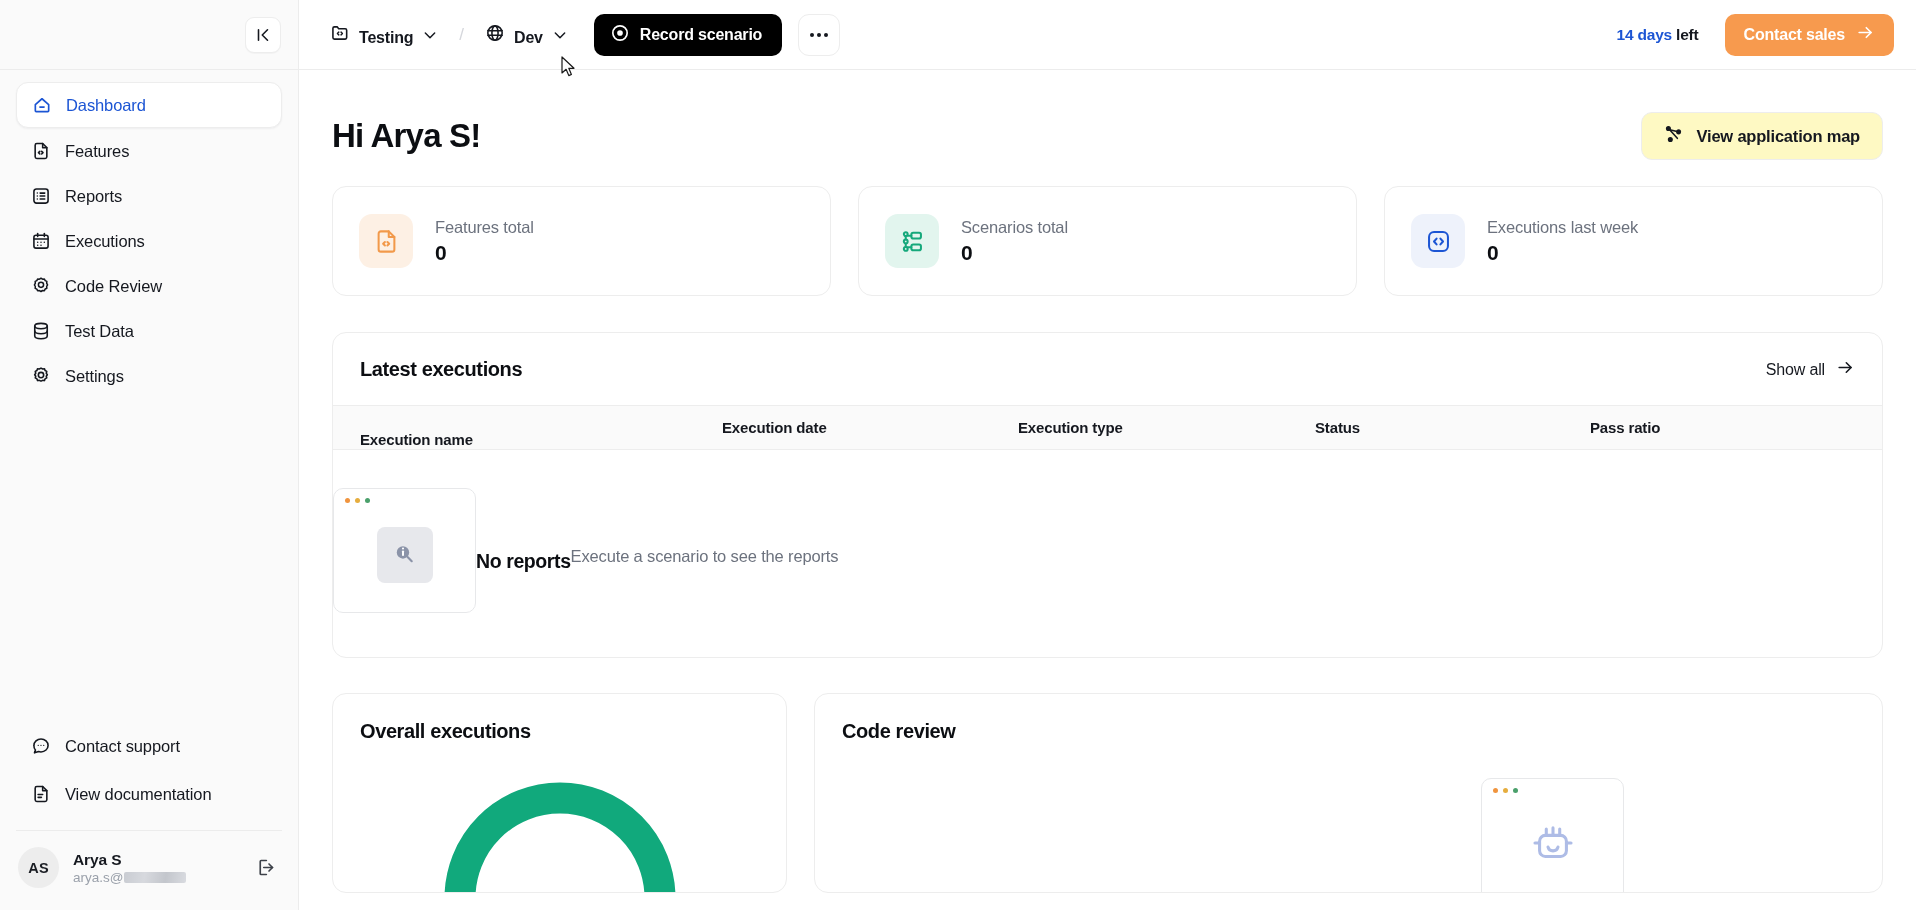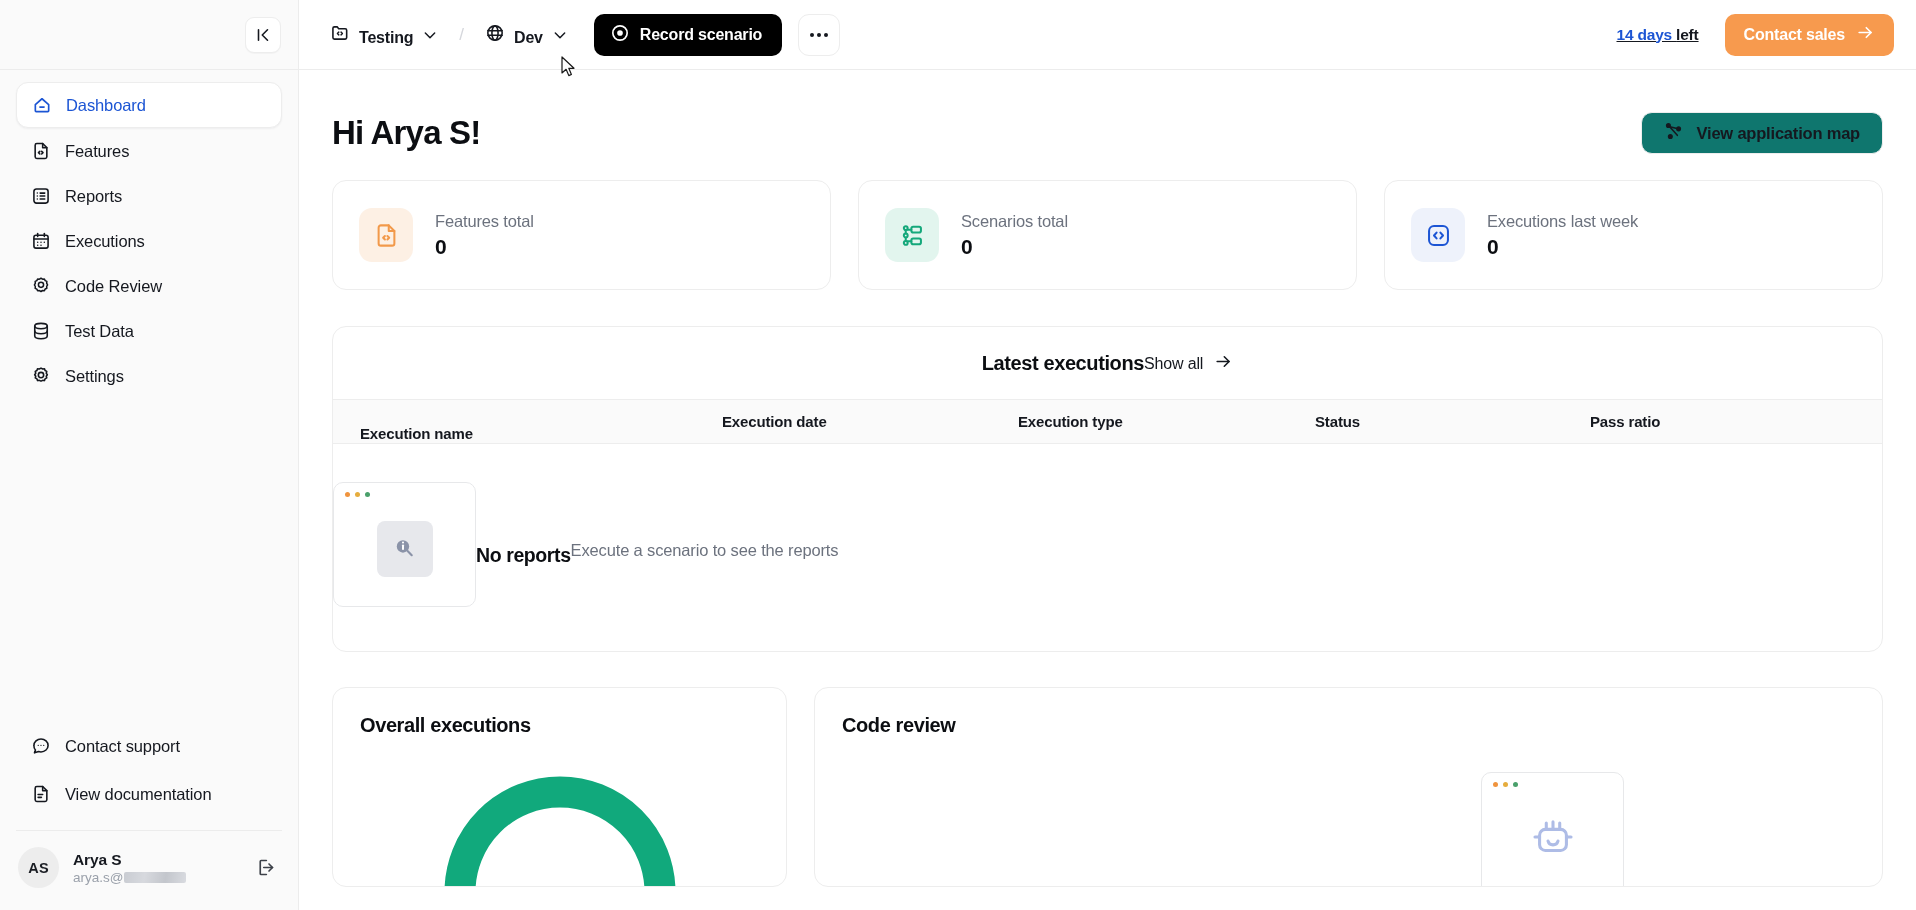--- a/index.html
+++ b/index.html
@@ -169,21 +169,20 @@
   }
   .dot3 { width:4px; height:4px; border-radius:50%; background:#15181f; display:inline-block; }
   .topbar-spacer { flex: 1 1 auto; }
   .trial {
     font-size: 15.5px;
     font-weight: bold;
     color: #15181f;
     letter-spacing: -0.2px;
     margin-right: 16px;
     white-space: nowrap;
-    text-decoration: underline;
   }
   .trial .days { color: #1c55d4; }
   .contact-sales {
     display:flex; align-items:center; gap:11px;
     background: #f79a4e;
     color: #fff;
     border: none;
     border-radius: 10px;
     height: 42px;
     padding: 0 19px;
@@ -208,23 +207,23 @@
   }
   .page-title {
     font-size: 33px;
     font-weight: bold;
     letter-spacing: -0.8px;
     color: #0c0e12;
   }
   .map-btn {
     display: flex; align-items: center; gap: 13px;
     border: 1px solid #ededed;
-    background: #0f766e;
+    background: #fef9c3;
     border-radius: 11px;
-    height: 42px;
+    height: 48px;
     padding: 0 22px;
     font-size: 16.5px;
     font-weight: bold;
     letter-spacing: -0.2px;
     color: #15181f;
     cursor: pointer;
     font-family: "Liberation Sans", sans-serif;
   }
 
   .stats {
@@ -255,21 +254,21 @@
   .panel {
     margin-top: 36px;
     border: 1px solid #ededed;
     border-radius: 14px;
     background: #fff;
     overflow: hidden;
   }
   .panel-head {
     display: flex;
     align-items: center;
-    justify-content: center;
+    justify-content: space-between;
     padding: 25px 27px 24px 27px;
   }
   .panel-title { font-size: 20px; font-weight: bold; letter-spacing: -0.4px; color: #0c0e12; }
   .show-all {
     display:flex; align-items:center; gap: 11px;
     font-size: 16px;
     color: #15181f;
     cursor: pointer;
     letter-spacing: -0.15px;
   }

